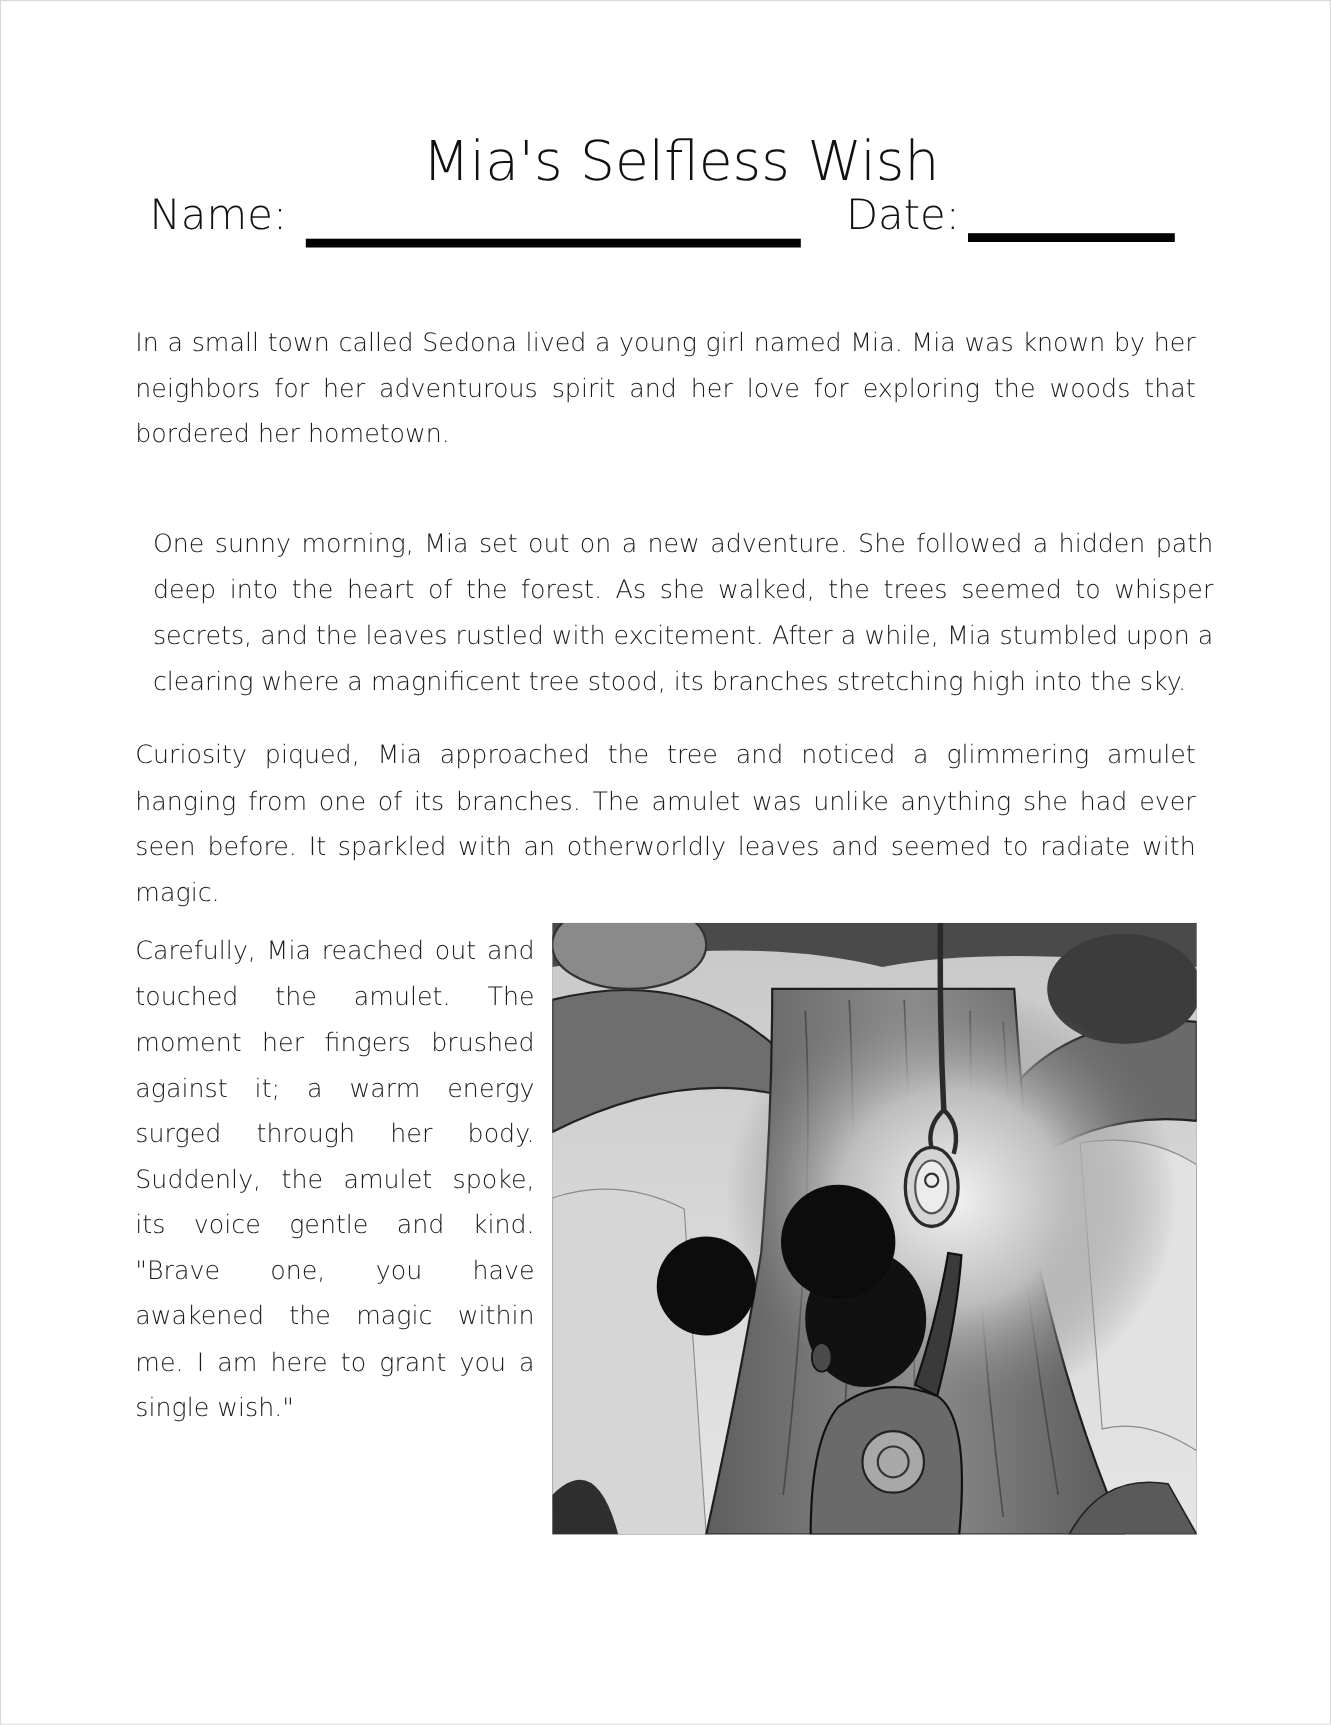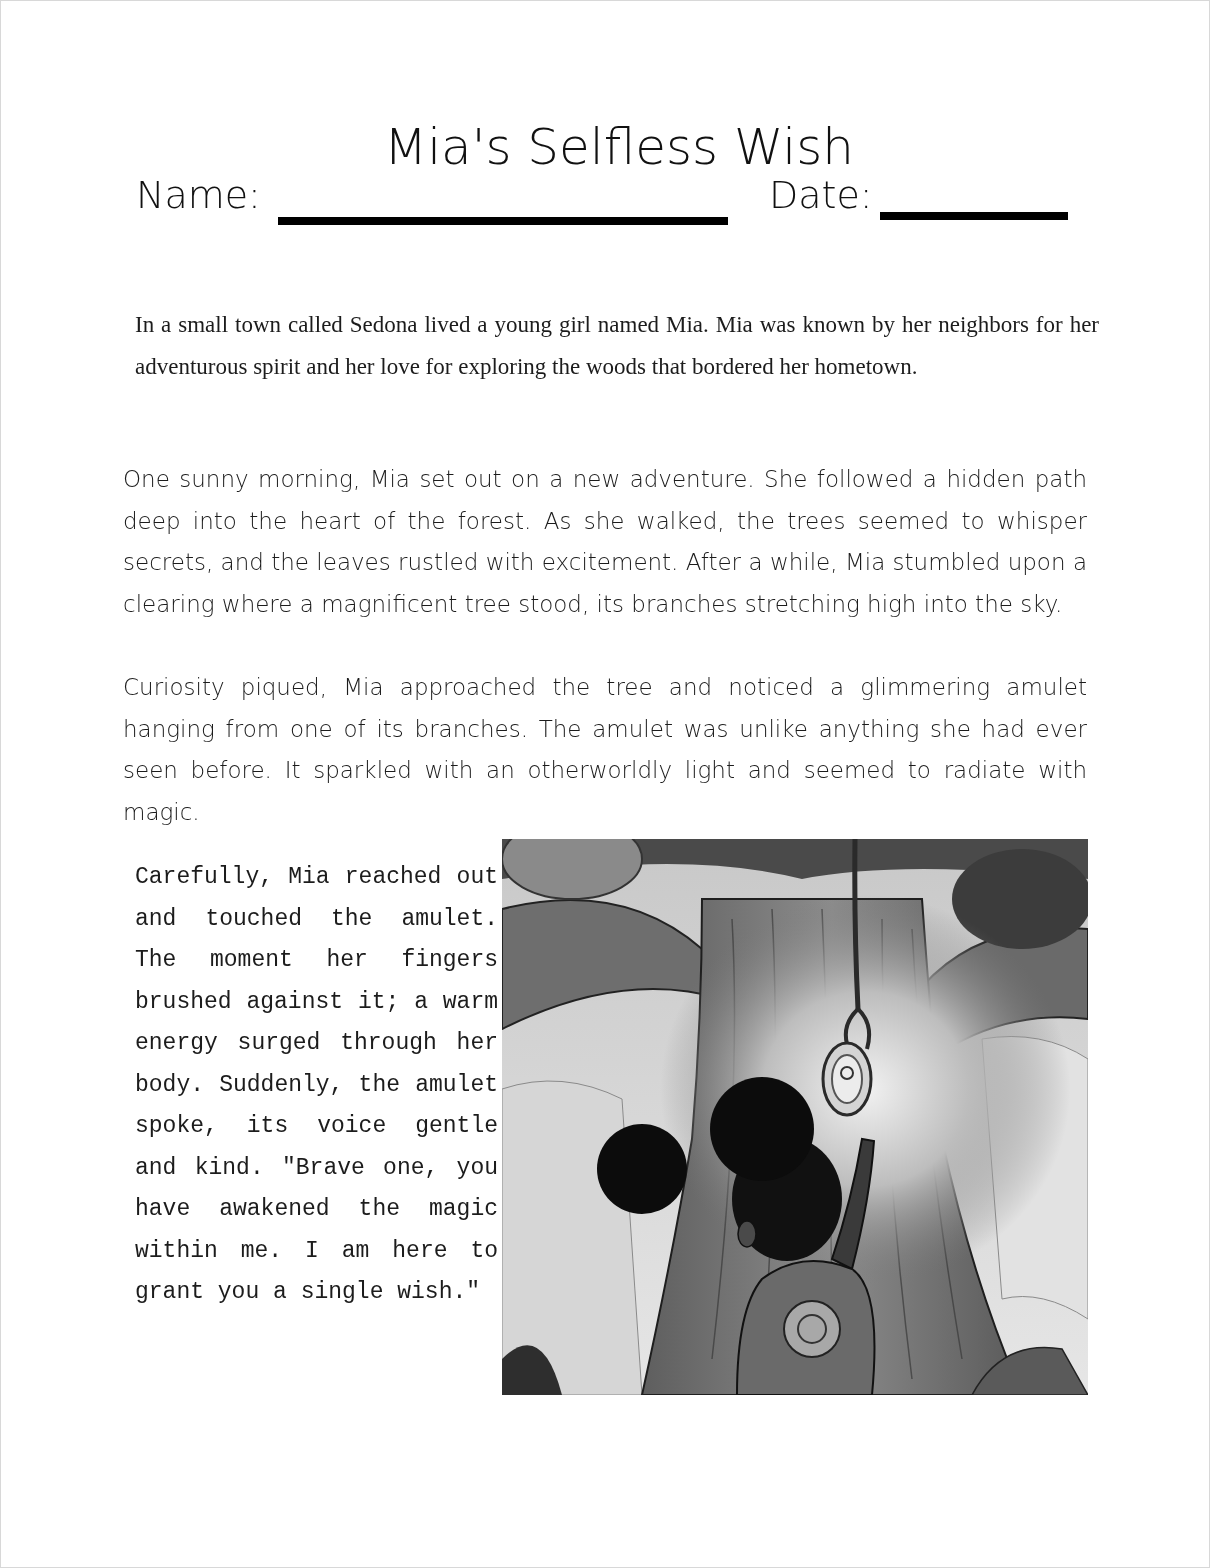--- a/index.html
+++ b/index.html
@@ -105,24 +105,24 @@
 <div class="page-border"></div>
 
 <h1 class="title" style="margin:0;">Mia's Selfless Wish</h1>
 
 <div class="name-label">Name:</div>
 <div class="name-line"></div>
 
 <div class="date-label">Date:</div>
 <div class="date-line"></div>
 
-<p class="para p1" style="margin:12px;font-family:Liberation Serif, serif;">In a small town called Sedona lived a young girl named Mia. Mia was known by her neighbors for her adventurous spirit and her love for exploring the woods that bordered her hometown.</p>
-<p class="para p2" style="margin:0;">One sunny morning, Mia set out on a new adventure. She followed a hidden path deep into the heart of the forest. As she walked, the trees seemed to whisper secrets, and the leaves rustled with excitement. After a while, Mia stumbled upon a clearing where a magnificent tree stood, its branches stretching high into the sky.</p>
-<p class="para p3" style="margin:0;">Curiosity piqued, Mia approached the tree and noticed a glimmering amulet hanging from one of its branches. The amulet was unlike anything she had ever seen before. It sparkled with an otherworldly light and seemed to radiate with magic.</p>
-<p class="para p4" style="margin:12px;font-family:Liberation Mono, monospace;">Carefully, Mia reached out and touched the amulet. The moment her fingers brushed against it; a warm energy surged through her body. Suddenly, the amulet spoke, its voice gentle and kind. "Brave one, you have awakened the magic within me. I am here to grant you a single wish."</p>
+<p class="para p1" style="margin:0;">In a small town called Sedona lived a young girl named Mia. Mia was known by her neighbors for her adventurous spirit and her love for exploring the woods that bordered her hometown.</p>
+<p class="para p2" style="margin:16px;">One sunny morning, Mia set out on a new adventure. She followed a hidden path deep into the heart of the forest. As she walked, the trees seemed to whisper secrets, and the leaves rustled with excitement. After a while, Mia stumbled upon a clearing where a magnificent tree stood, its branches stretching high into the sky.</p>
+<p class="para p3" style="margin:0;">Curiosity piqued, Mia approached the tree and noticed a glimmering amulet hanging from one of its branches. The amulet was unlike anything she had ever seen before. It sparkled with an otherworldly leaves and seemed to radiate with magic.</p>
+<p class="para p4" style="margin:0;">Carefully, Mia reached out and touched the amulet. The moment her fingers brushed against it; a warm energy surged through her body. Suddenly, the amulet spoke, its voice gentle and kind. "Brave one, you have awakened the magic within me. I am here to grant you a single wish."</p>
 
 <div class="illustration">
   <svg viewBox="0 0 586 556" xmlns="http://www.w3.org/2000/svg">
     <defs>
       <radialGradient id="glow" cx="0.62" cy="0.45" r="0.35">
         <stop offset="0" stop-color="#f2f2f2"></stop>
         <stop offset="0.5" stop-color="#bdbdbd"></stop>
         <stop offset="1" stop-color="#7a7a7a" stop-opacity="0"></stop>
       </radialGradient>
       <linearGradient id="bg" x1="0" y1="0" x2="0" y2="1">

